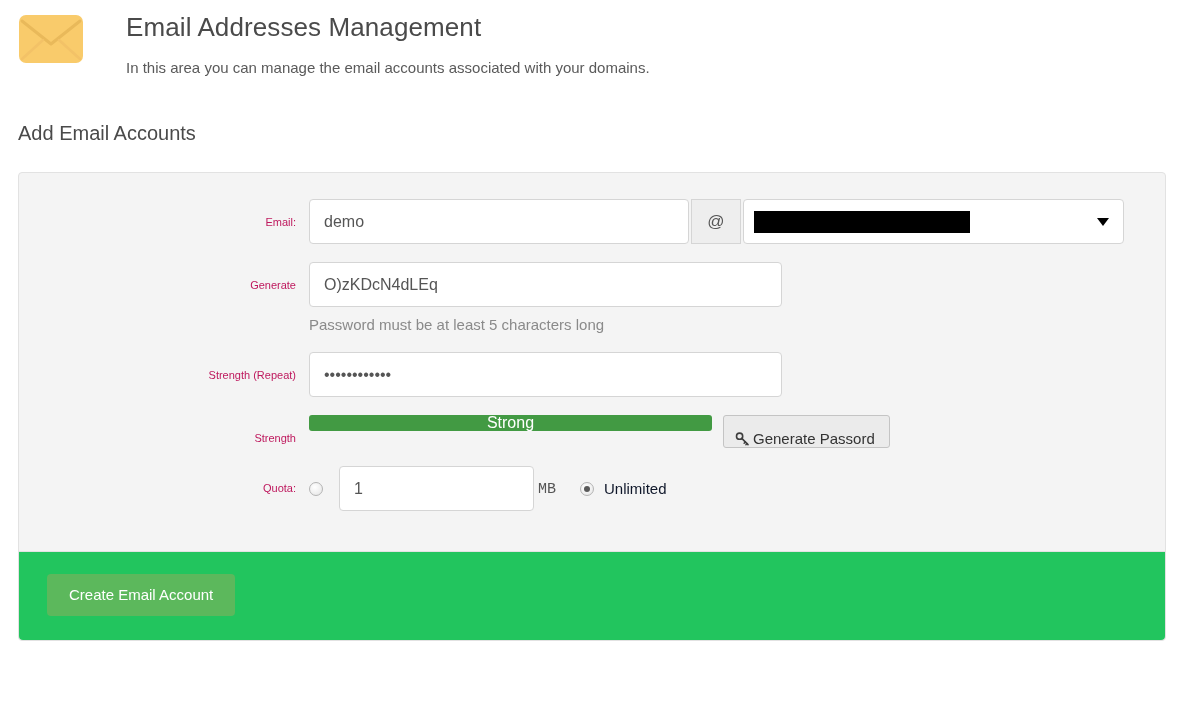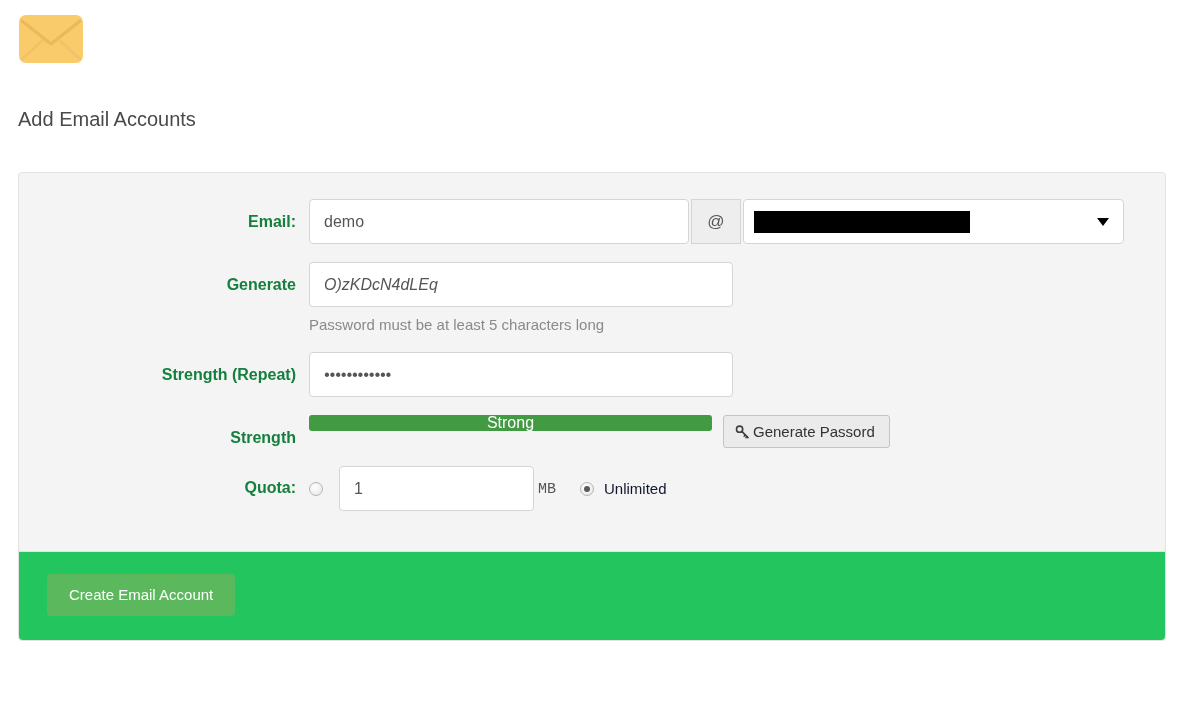--- a/index.html
+++ b/index.html
@@ -85,23 +85,23 @@
   
   .form-row {
     display: flex;
     align-items: flex-start;
     margin-bottom: 18px;
   }
   .form-label {
     width: 290px;
     flex: 0 0 290px;
     text-align: right;
-    font-size: 16px;
-    font-weight: bold;
-    color: #15803d;
+    font-size: 11px;
+    font-weight: normal;
+    color: #be185d;
     padding-right: 13px;
     box-sizing: border-box;
     line-height: 20px;
     padding-top: 13px;
   }
   .form-control-area {
     flex: 1 1 auto;
     display: flex;
     align-items: flex-start;
   }
@@ -168,21 +168,21 @@
   }
   .caret {
     width: 0;
     height: 0;
     border-left: 6px solid transparent;
     border-right: 6px solid transparent;
     border-top: 8px solid #000000;
   }
 
   
-  .pw-input { width: 424px; font-style: italic; }
+  .pw-input { width: 473px; }
   .help-text {
     font-size: 15px;
     color: #8a8a8a;
     margin: 9px 0 0 0;
     line-height: 18px;
   }
   .stacked { display: block; }
 
   
   .strength-bar {
@@ -200,21 +200,21 @@
   .gen-btn {
     margin-left: 11px;
     height: 33px;
     background: #ebebeb;
     border: 1px solid #c4c4c4;
     border-radius: 3px;
     color: #333333;
     font-size: 15px;
     font-family: "Liberation Sans", sans-serif;
     display: flex;
-    align-items: center;
+    align-items: flex-end;
     padding: 0 14px 0 11px;
     cursor: pointer;
     box-sizing: border-box;
   }
   .key-icon { margin-right: 2px; display: block; }
 
   
   .radio {
     width: 14px;
     height: 14px;
@@ -278,20 +278,24 @@
 </head>
 <body>
 
 <div class="page-header">
   <div class="header-icon-wrap">
     <svg class="envelope" viewBox="0 0 66 50">
       <rect x="1" y="1" width="64" height="48" rx="7" ry="7" fill="#f9cb6b"></rect>
       <path d="M4 7 L33 30 L62 7" fill="none" stroke="#e9b95a" stroke-width="3" stroke-linecap="round" stroke-linejoin="round"></path>
       <path d="M4 45 L25 26 M62 45 L41 26" fill="none" stroke="#f3c267" stroke-width="2.5" stroke-linecap="round"></path>
     </svg>
+  </div>
+  <div class="header-text">
+    <h1 class="page-title">Email Addresses Management</h1>
+    <p class="page-subtitle">In this area you can manage the email accounts associated with your domains.</p>
   </div>
 </div>
 
 <h2 class="section-title">Add Email Accounts</h2>
 
 <div class="panel">
   <div class="panel-body">
 
     <div class="form-row">
       <div class="form-label">Email:</div>

